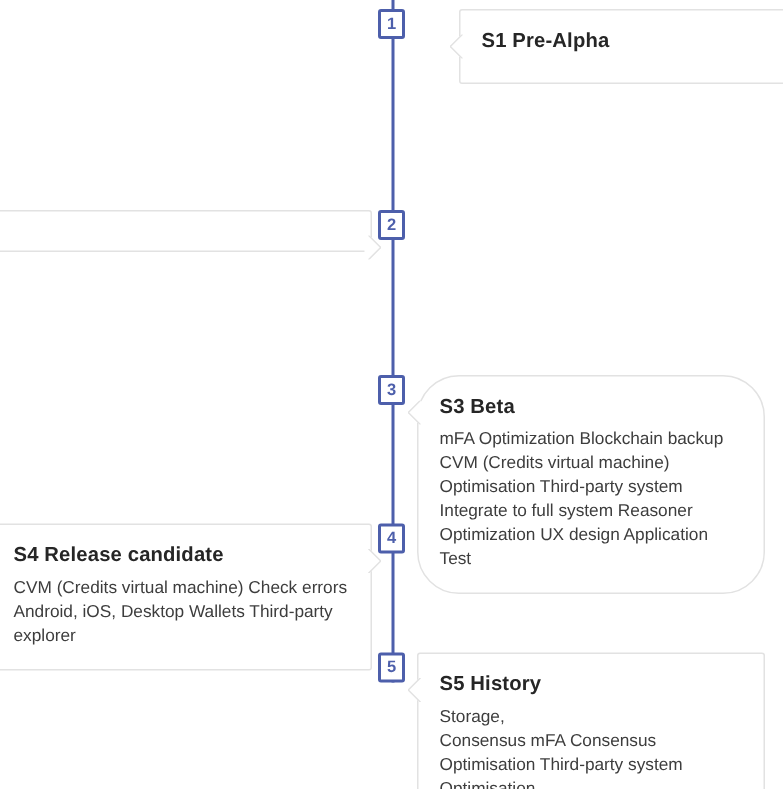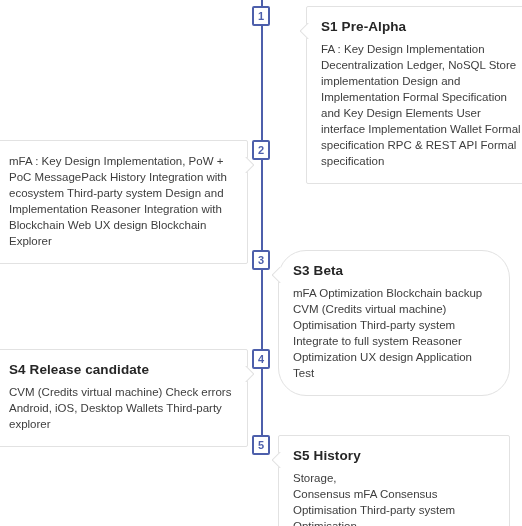--- a/index.html
+++ b/index.html
@@ -114,27 +114,25 @@
 <body>
 
 <div id="roadmap">
 
   <div id="timeline-axis"></div>
 
   <div class="marker" style="top:6px;">1</div>
   <div class="card right" style="top:6px;margin-left:28px;">
     <span class="caret"></span>
     <p class="card-title">S1 Pre-Alpha</p>
-    <p class="card-body">FA : Key Design Implementation Decentralization Ledger, NoSQL Store implementation Design and Implementation Formal Specification and Key Design Elements User interface Implementation Wallet Formal specification RPC &amp; REST API Formal specification</p>
   </div>
 
   <div class="marker" style="top:140px;">2</div>
   <div class="card left" style="top:140px;">
     <span class="caret"></span>
-    <p class="card-body">mFA : Key Design Implementation, PoW + PoC MessagePack History Integration with ecosystem Third-party system Design and Implementation Reasoner Integration with Blockchain Web UX design Blockchain Explorer</p>
   </div>
 
   <div class="marker" style="top:250px;">3</div>
   <div class="card right" style="top:250px;border-radius:28px;">
     <span class="caret"></span>
     <p class="card-title">S3 Beta</p>
     <p class="card-body">mFA Optimization Blockchain backup CVM (Credits virtual machine) Optimisation Third-party system Integrate to full system Reasoner Optimization UX design Application Test</p>
   </div>
 
   <div class="marker" style="top:349px;">4</div>

